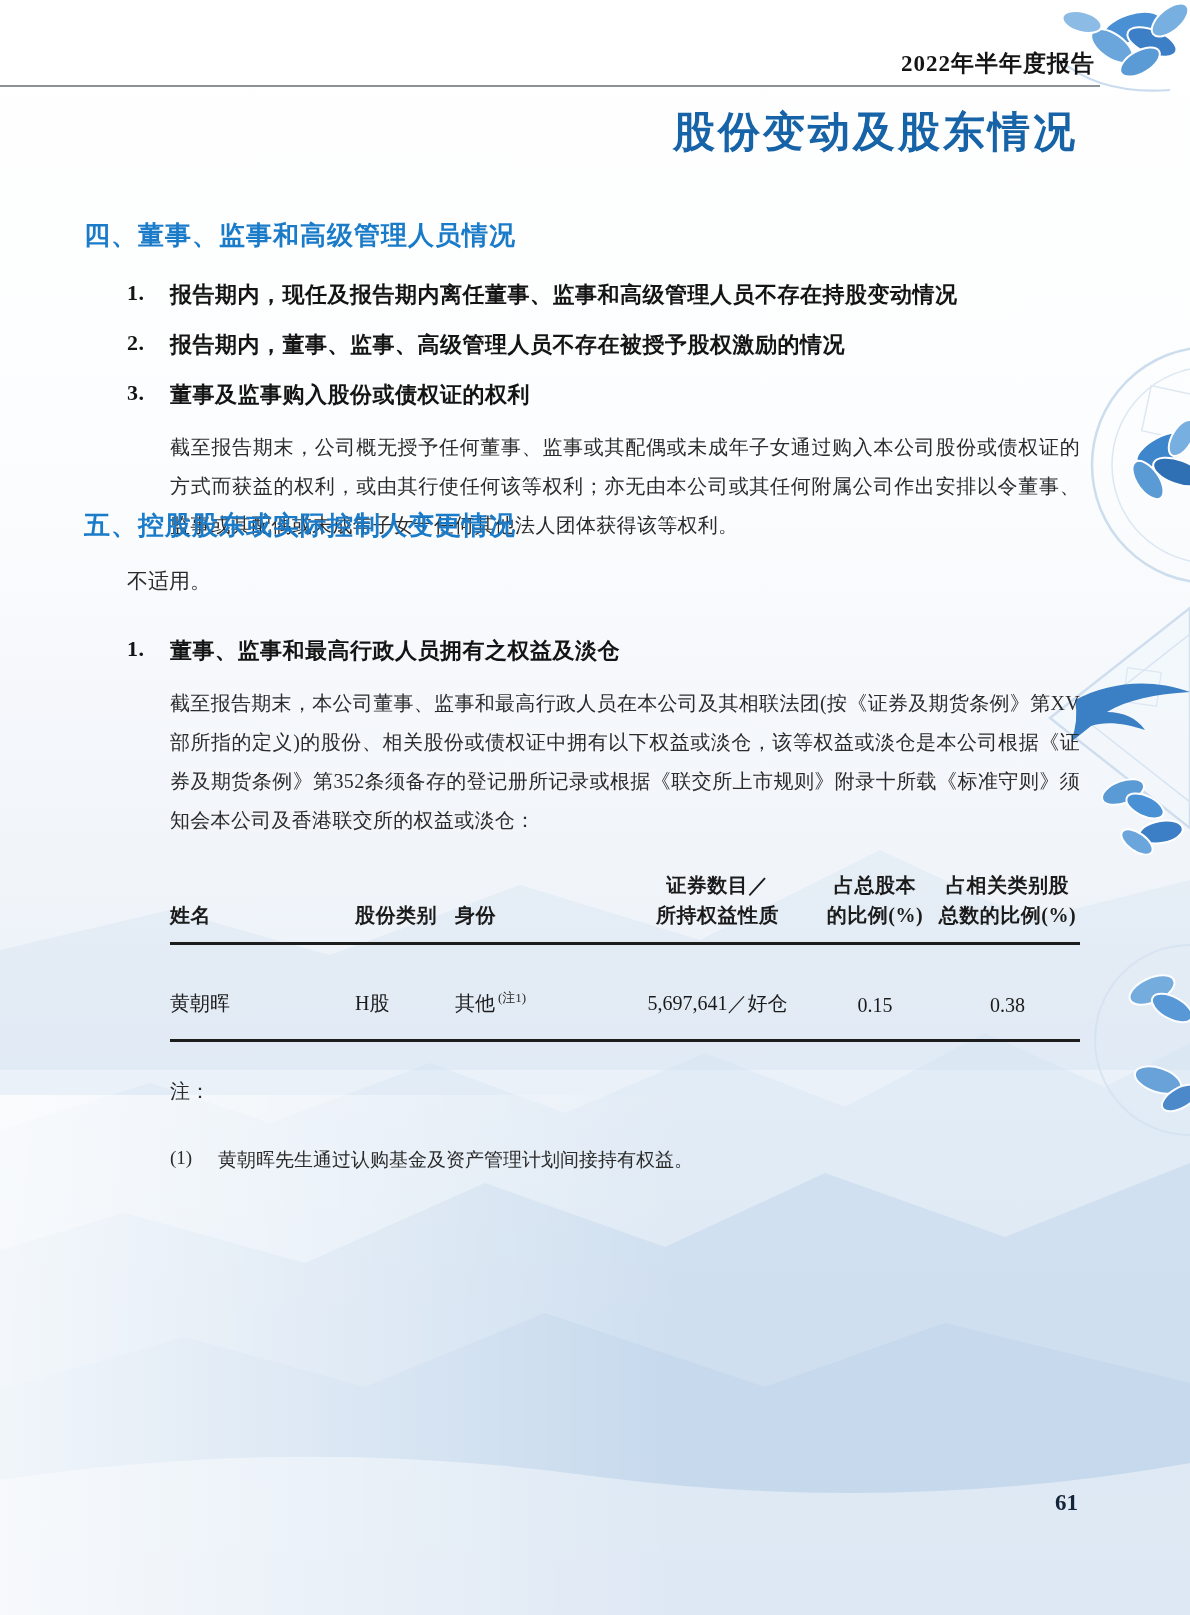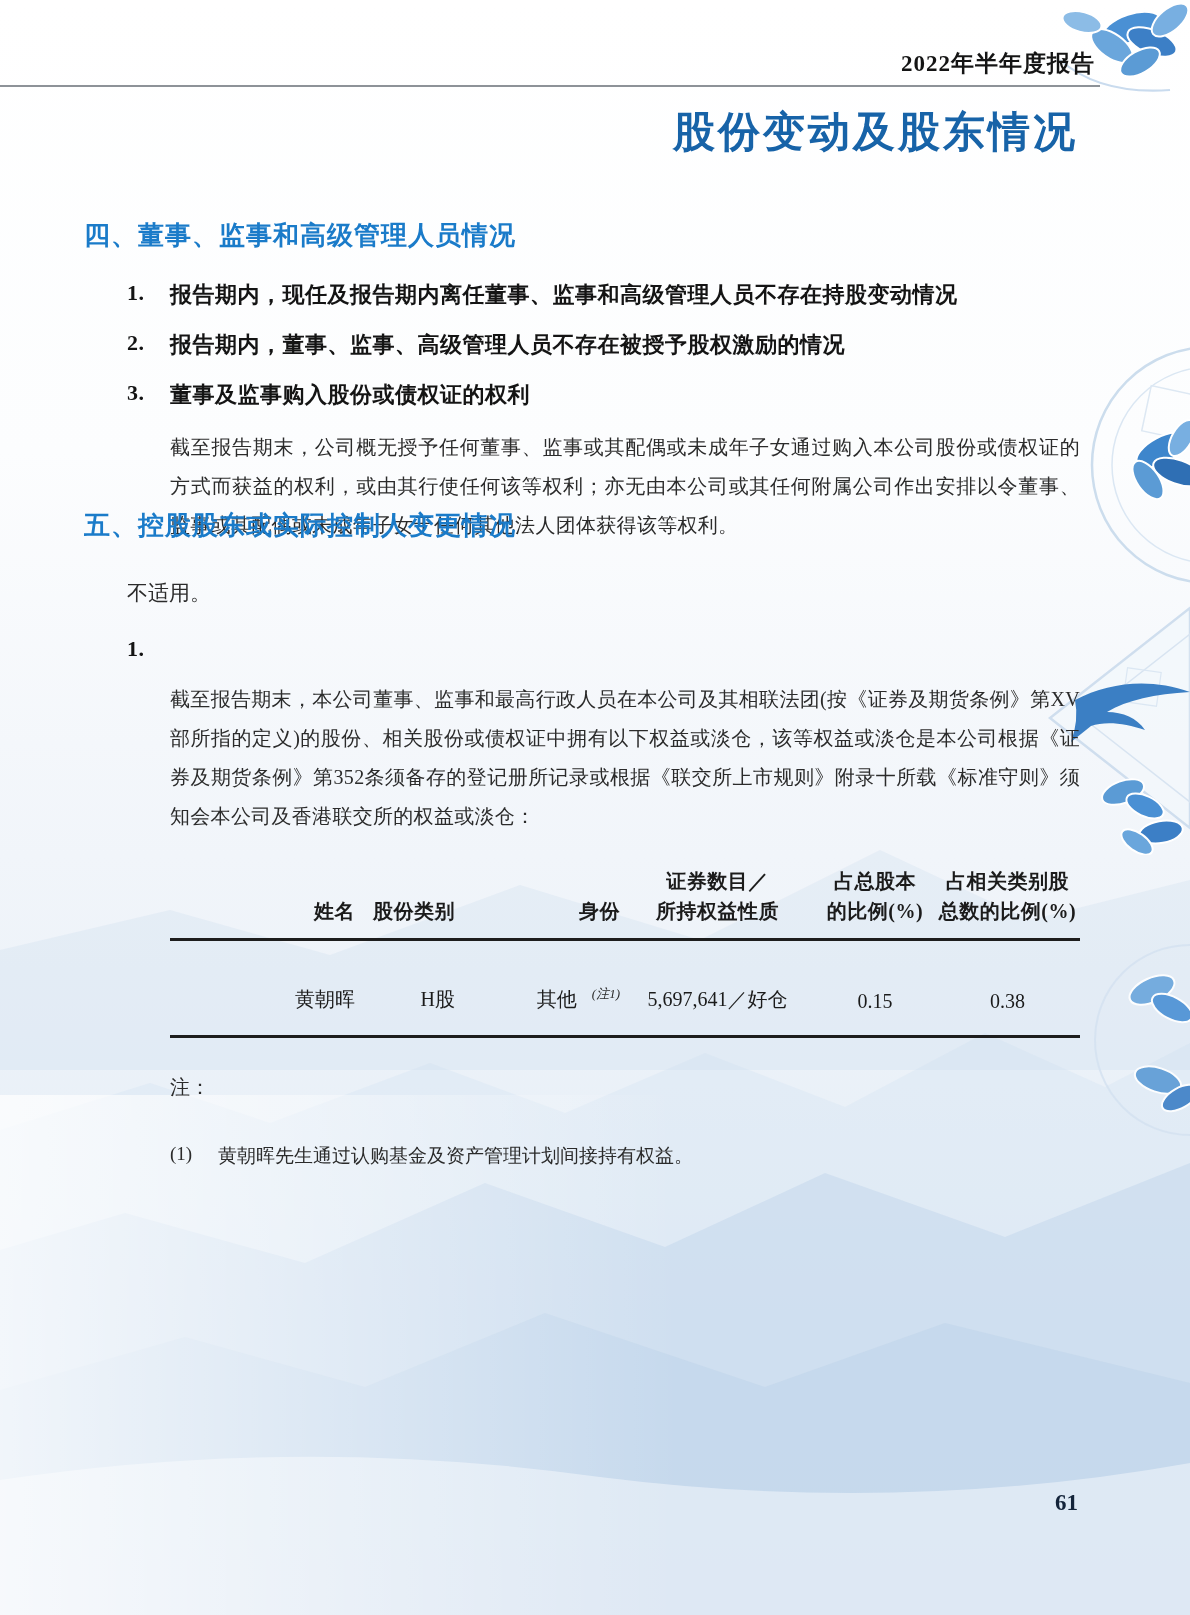--- a/index.html
+++ b/index.html
@@ -52,23 +52,23 @@
   }
   .hold-table th{
     font-weight:bold;vertical-align:bottom;
     padding:0 0 12px 0;border-bottom:3px solid #1d1d1d;
     line-height:30px;letter-spacing:.5px;
   }
   .hold-table td{
     padding:44px 0 22px 0;border-bottom:3px solid #1d1d1d;
     vertical-align:bottom;
   }
-  .col-l{text-align:right;}
+  .col-l{text-align:left;}
   .col-r{text-align:center;}
-  .cap-note{font-size:13px;font-style:italic;vertical-align:super;margin-left:15px;color:#2b2b2b;}
+  .cap-note{font-size:13px;vertical-align:super;margin-left:3px;color:#2b2b2b;}
   .notes-label{margin-left:170px;font-size:20px;color:#2b2b2b;}
   .note-item{display:flex;margin-left:170px;font-size:19px;color:#2b2b2b;}
   .note-item .n-num{width:48px;flex:none;}
   .page-number{
     position:absolute;right:112px;top:1490px;
     font-size:23px;font-weight:bold;color:#14243a;
   }
 </style>
 </head>
 <body>
@@ -154,26 +154,27 @@
       </div>
       <div class="num-item" style="margin-top:20px">
         <span class="num">3.</span>
         <span>董事及监事购入股份或债权证的权利</span>
       </div>
       <p class="body-par" style="margin-top:18px">截至报告期末，公司概无授予任何董事、监事或其配偶或未成年子女通过购入本公司股份或债权证的方式而获益的权利，或由其行使任何该等权利；亦无由本公司或其任何附属公司作出安排以令董事、监事或其配偶或未成年子女于任何其他法人团体获得该等权利。</p>
     </div>
 
     <div class="sec" style="top:508px">
       <h2 class="sec-heading">五、控股股东或实际控制人变更情况</h2>
-      <p class="plain" style="margin-top:36px">不适用。</p>
+      <p class="plain" style="margin-top:24px">不适用。</p>
     </div>
 
     <div class="sec" style="top:612px">
       <div class="num-item" style="margin-top:24px">
         <span class="num">1.</span>
+        <span>董事、监事和最高行政人员拥有之权益及淡仓</span>
       </div>
       <p class="body-par" style="margin-top:18px">截至报告期末，本公司董事、监事和最高行政人员在本公司及其相联法团(按《证券及期货条例》第XV部所指的定义)的股份、相关股份或债权证中拥有以下权益或淡仓，该等权益或淡仓是本公司根据《证券及期货条例》第352条须备存的登记册所记录或根据《联交所上市规则》附录十所载《标准守则》须知会本公司及香港联交所的权益或淡仓：</p>
 
       <table class="hold-table" style="margin-top:30px">
         <colgroup>
           <col style="width:185px">
             <col style="width:100px">
             <col style="width:165px">
           <col style="width:195px">
             <col style="width:120px">

